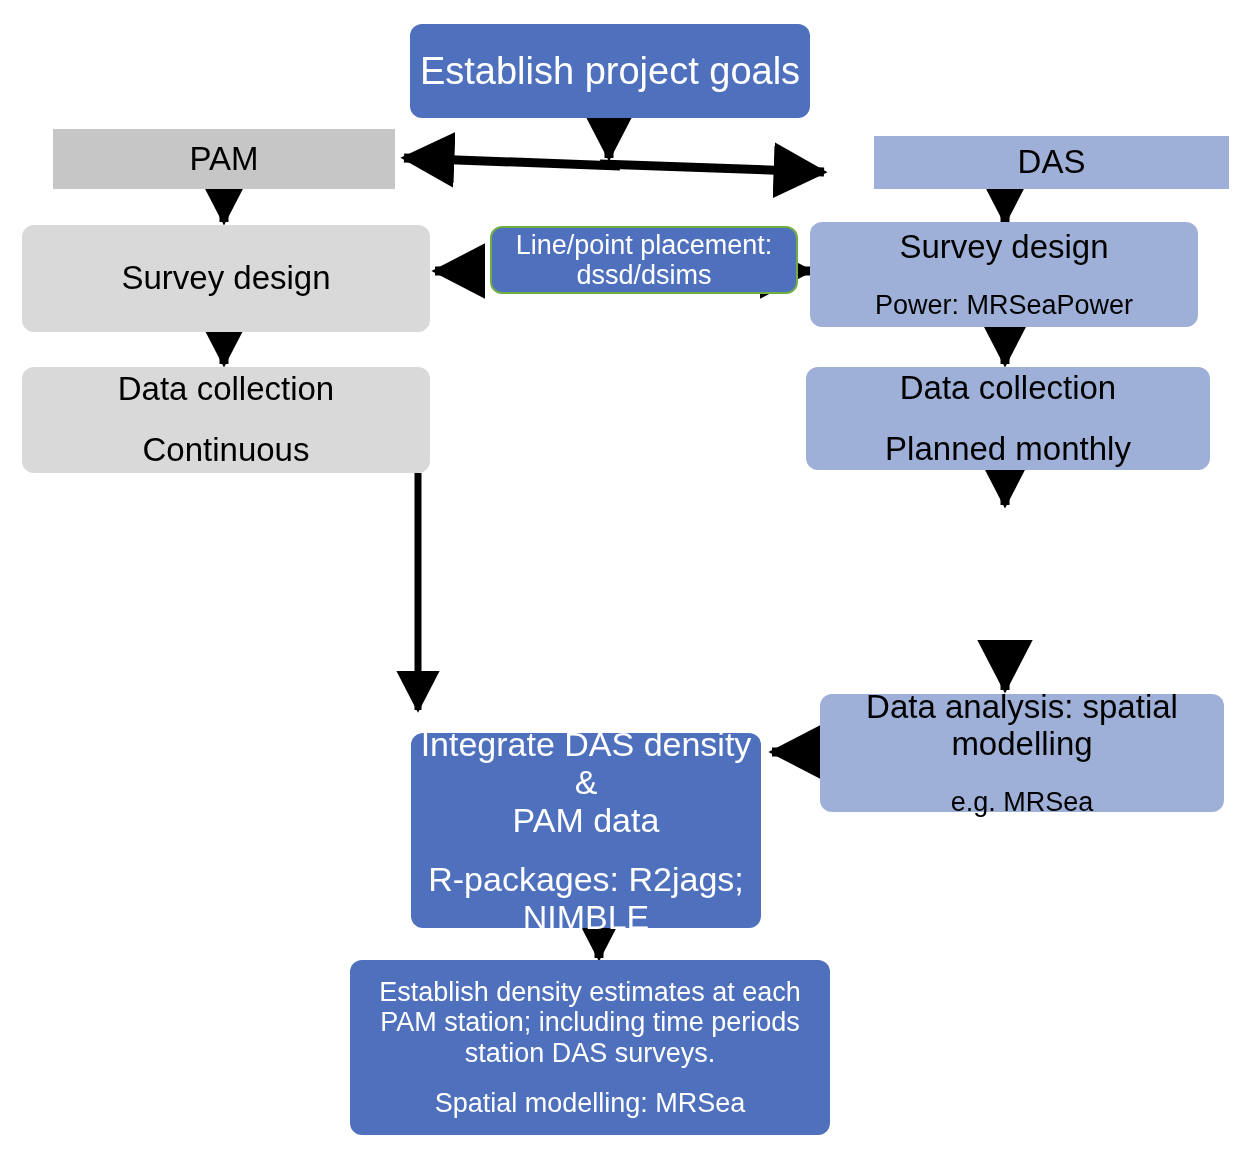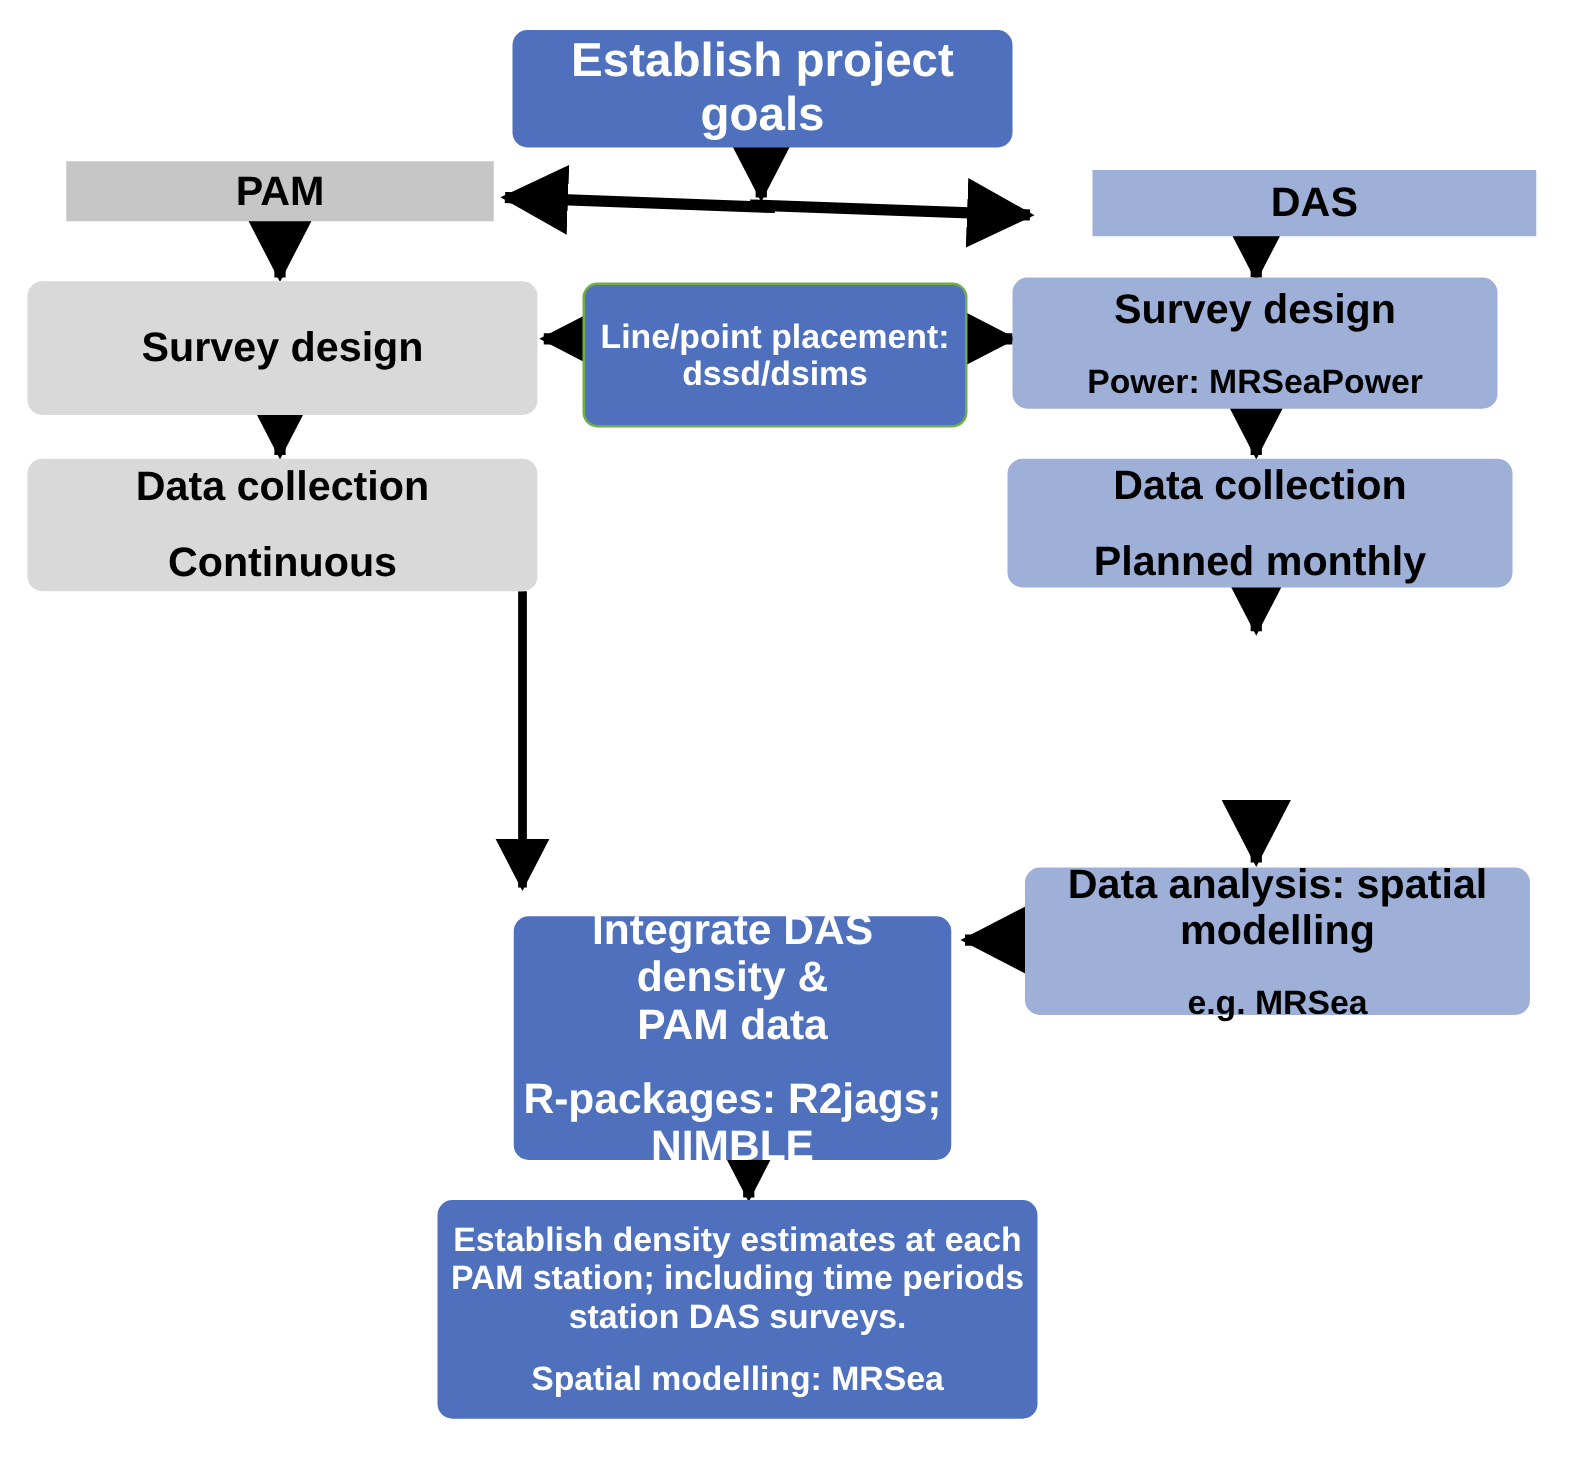--- a/index.html
+++ b/index.html
@@ -9,21 +9,20 @@
   }
   body {
     font-family: "Liberation Sans", sans-serif;
   }
   #canvas {
     position: relative;
     width: 1258px;
     height: 1166px;
     background: #ffffff;
     overflow: hidden;
-    font-weight: bold;
   }
   .node {
     position: absolute;
     box-sizing: border-box;
     display: flex;
     flex-direction: column;
     align-items: center;
     justify-content: center;
     text-align: center;
     line-height: 1.12;
@@ -147,33 +146,33 @@
 
     <g>
       <line x1="599" y1="928" x2="599" y2="958" stroke="#000000" stroke-width="9" marker-end="url(#ah)"></line>
     </g>
   </svg>
 
   <div class="node fill-darkblue t-xl" style="left:410px; top:24px; width:400px; height:94px;">
     <span class="ln">Establish project goals</span>
   </div>
 
-  <div class="node fill-midgray-sq t-lg" style="left:53px; top:129px; width:342px; height:48px;">
+  <div class="node fill-midgray-sq t-lg" style="left:53px; top:129px; width:342px; height:60px;">
     <span class="ln">PAM</span>
   </div>
 
   <div class="node fill-lightblue-sq t-lg" style="left:874px; top:136px; width:355px; height:53px;">
     <span class="ln">DAS</span>
   </div>
 
   <div class="node fill-lightgray t-lg" style="left:22px; top:225px; width:408px; height:107px;">
     <span class="ln">Survey design</span>
   </div>
 
-  <div class="node fill-darkblue green-border t-sm" style="left:466px; top:226px; width:308px; height:116px;">
+  <div class="node fill-darkblue green-border t-sm" style="left:490px; top:226px; width:308px; height:68px;">
     <span class="ln">Line/point placement:</span>
     <span class="ln">dssd/dsims</span>
   </div>
 
   <div class="node fill-lightblue t-lg" style="left:810px; top:222px; width:388px; height:105px;">
     <span class="ln">Survey design</span>
     <span class="ln sub gap-sm">Power: MRSeaPower</span>
   </div>
 
   <div class="node fill-lightgray t-lg" style="left:22px; top:367px; width:408px; height:106px;">

